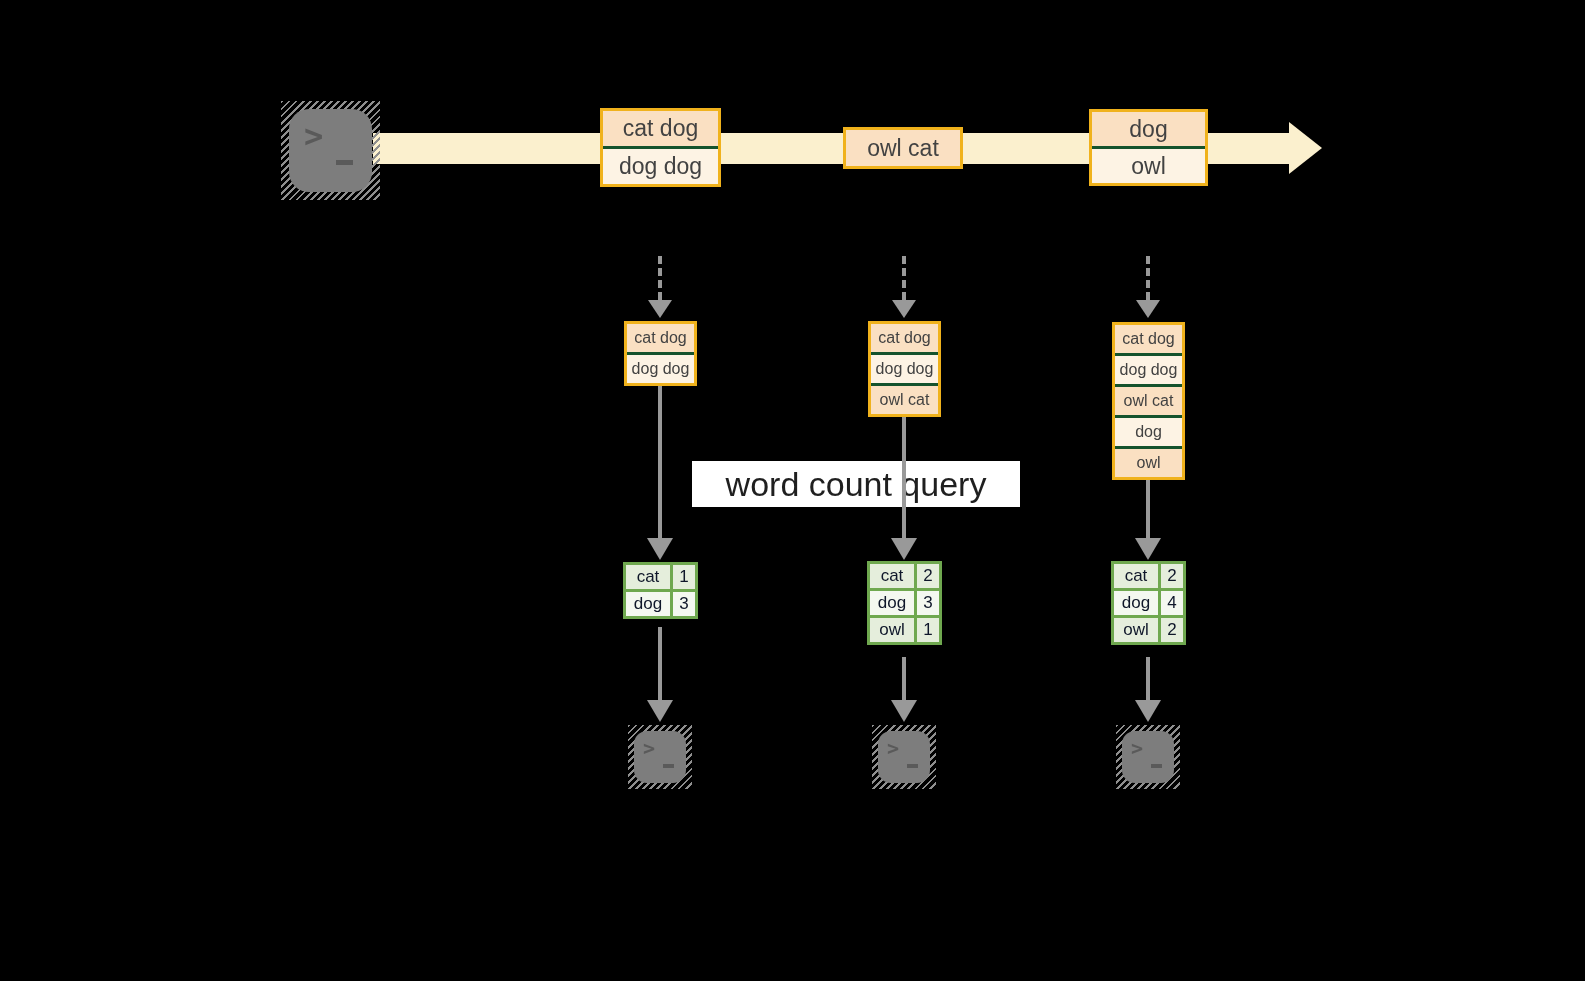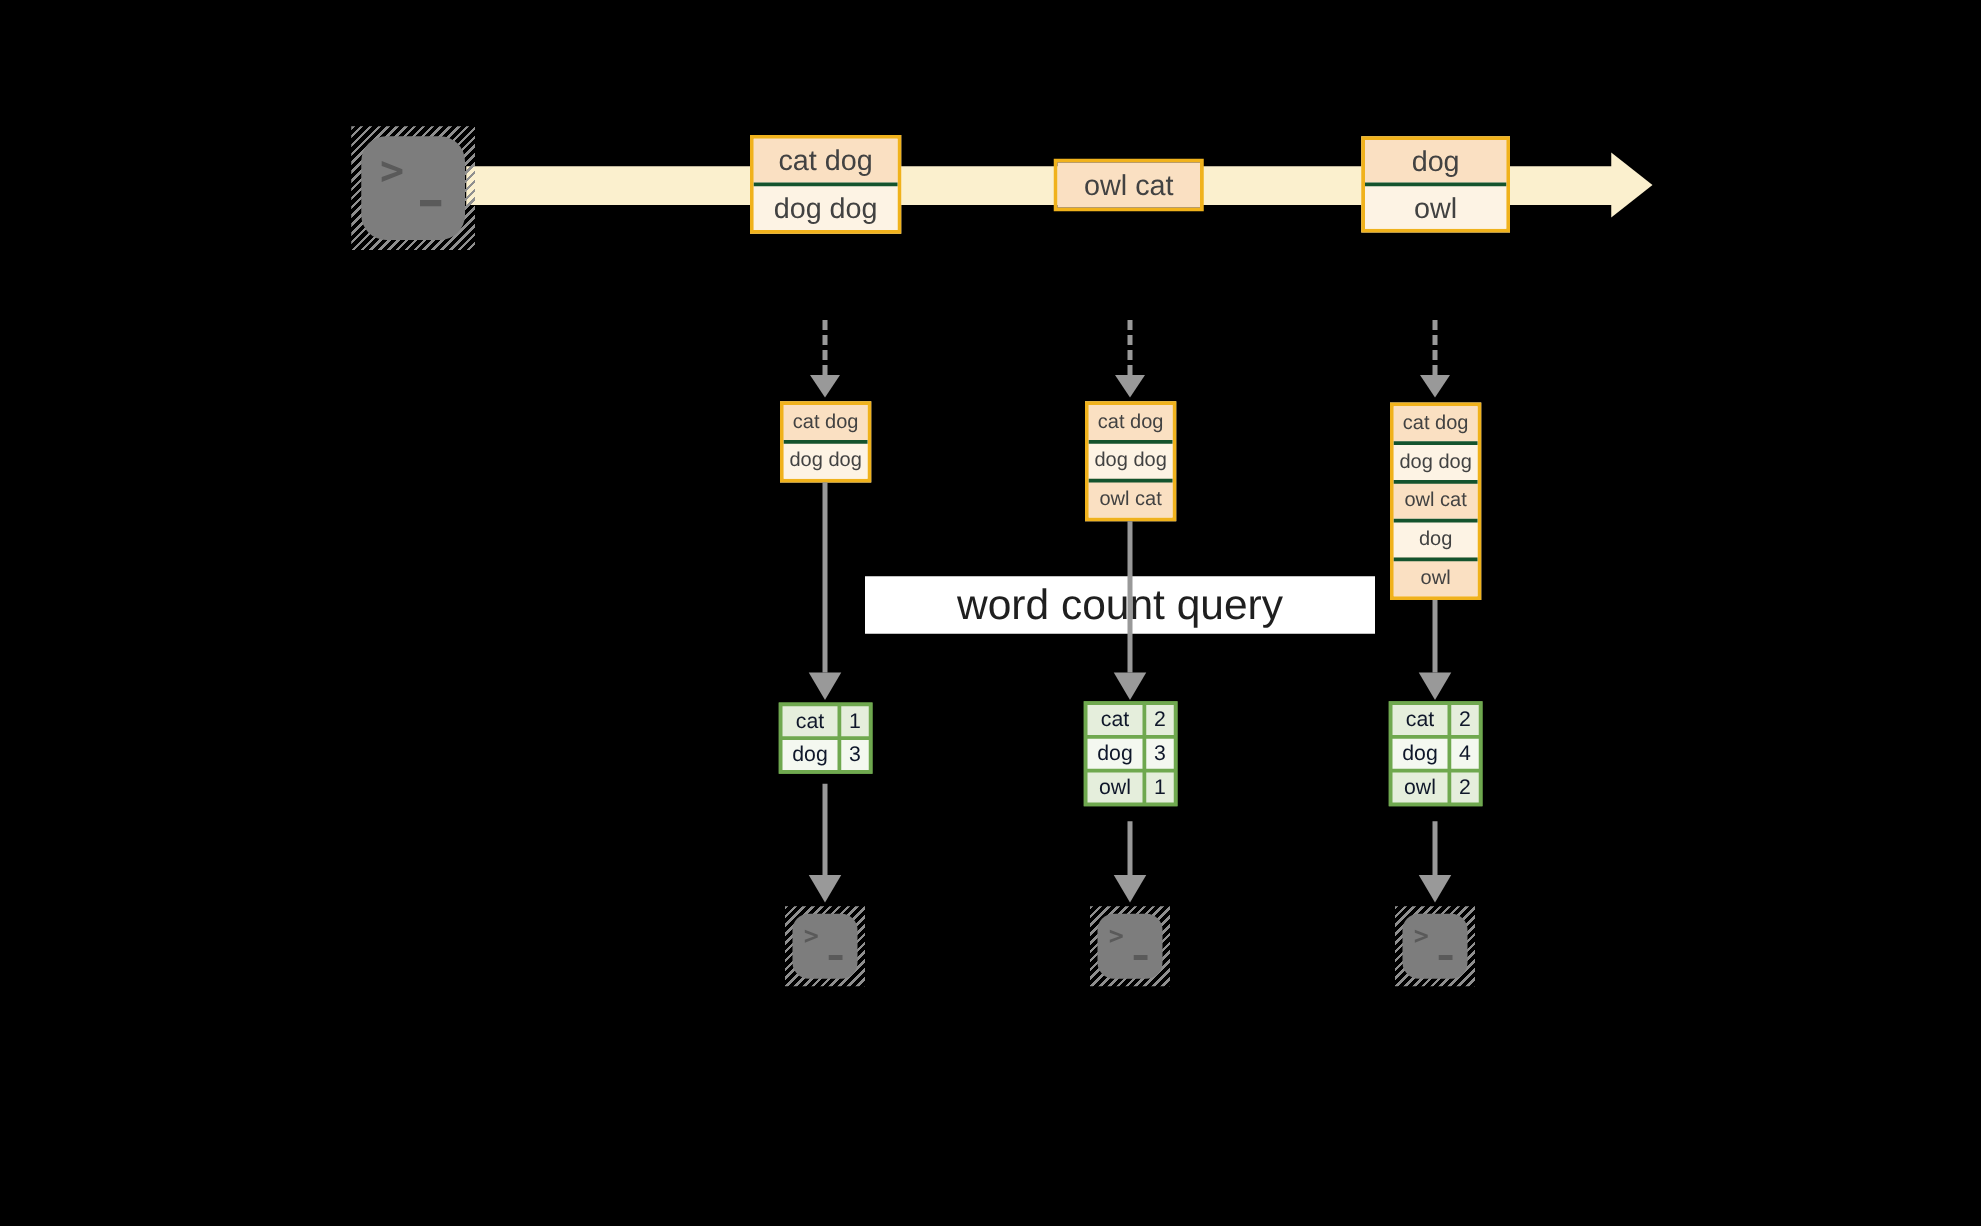--- a/index.html
+++ b/index.html
@@ -47,21 +47,21 @@
   .batch-3{left:1112px;top:322px;}
 
   
   .vdash{width:0;border-left:4px dashed #999;top:256px;height:44px;z-index:2;}
   .vline{width:4px;background:#999;z-index:6;}
   .ahead{width:0;height:0;border-left:12px solid transparent;border-right:12px solid transparent;
          border-top:18px solid #999;z-index:6;}
   .ahead.big{border-left-width:13px;border-right-width:13px;border-top-width:22px;}
 
   
-  .banner{left:692px;top:461px;width:408px;height:46px;background:#ffffff;z-index:5;
+  .banner{left:692px;top:461px;width:328px;height:46px;background:#ffffff;z-index:5;
     display:flex;align-items:center;justify-content:center;
     font-size:34px;color:#1f1f1f;}
 
   
   .gtable{border:3px solid #6FA84F;background:#6FA84F;z-index:3;
     display:grid;grid-template-columns:44px 22px;gap:3px;}
   .gt-1{left:623px;top:562px;}
   .gt-2{left:867px;top:561px;}
   .gt-3{left:1111px;top:561px;}
   .gcell{height:24px;display:flex;align-items:center;justify-content:center;

